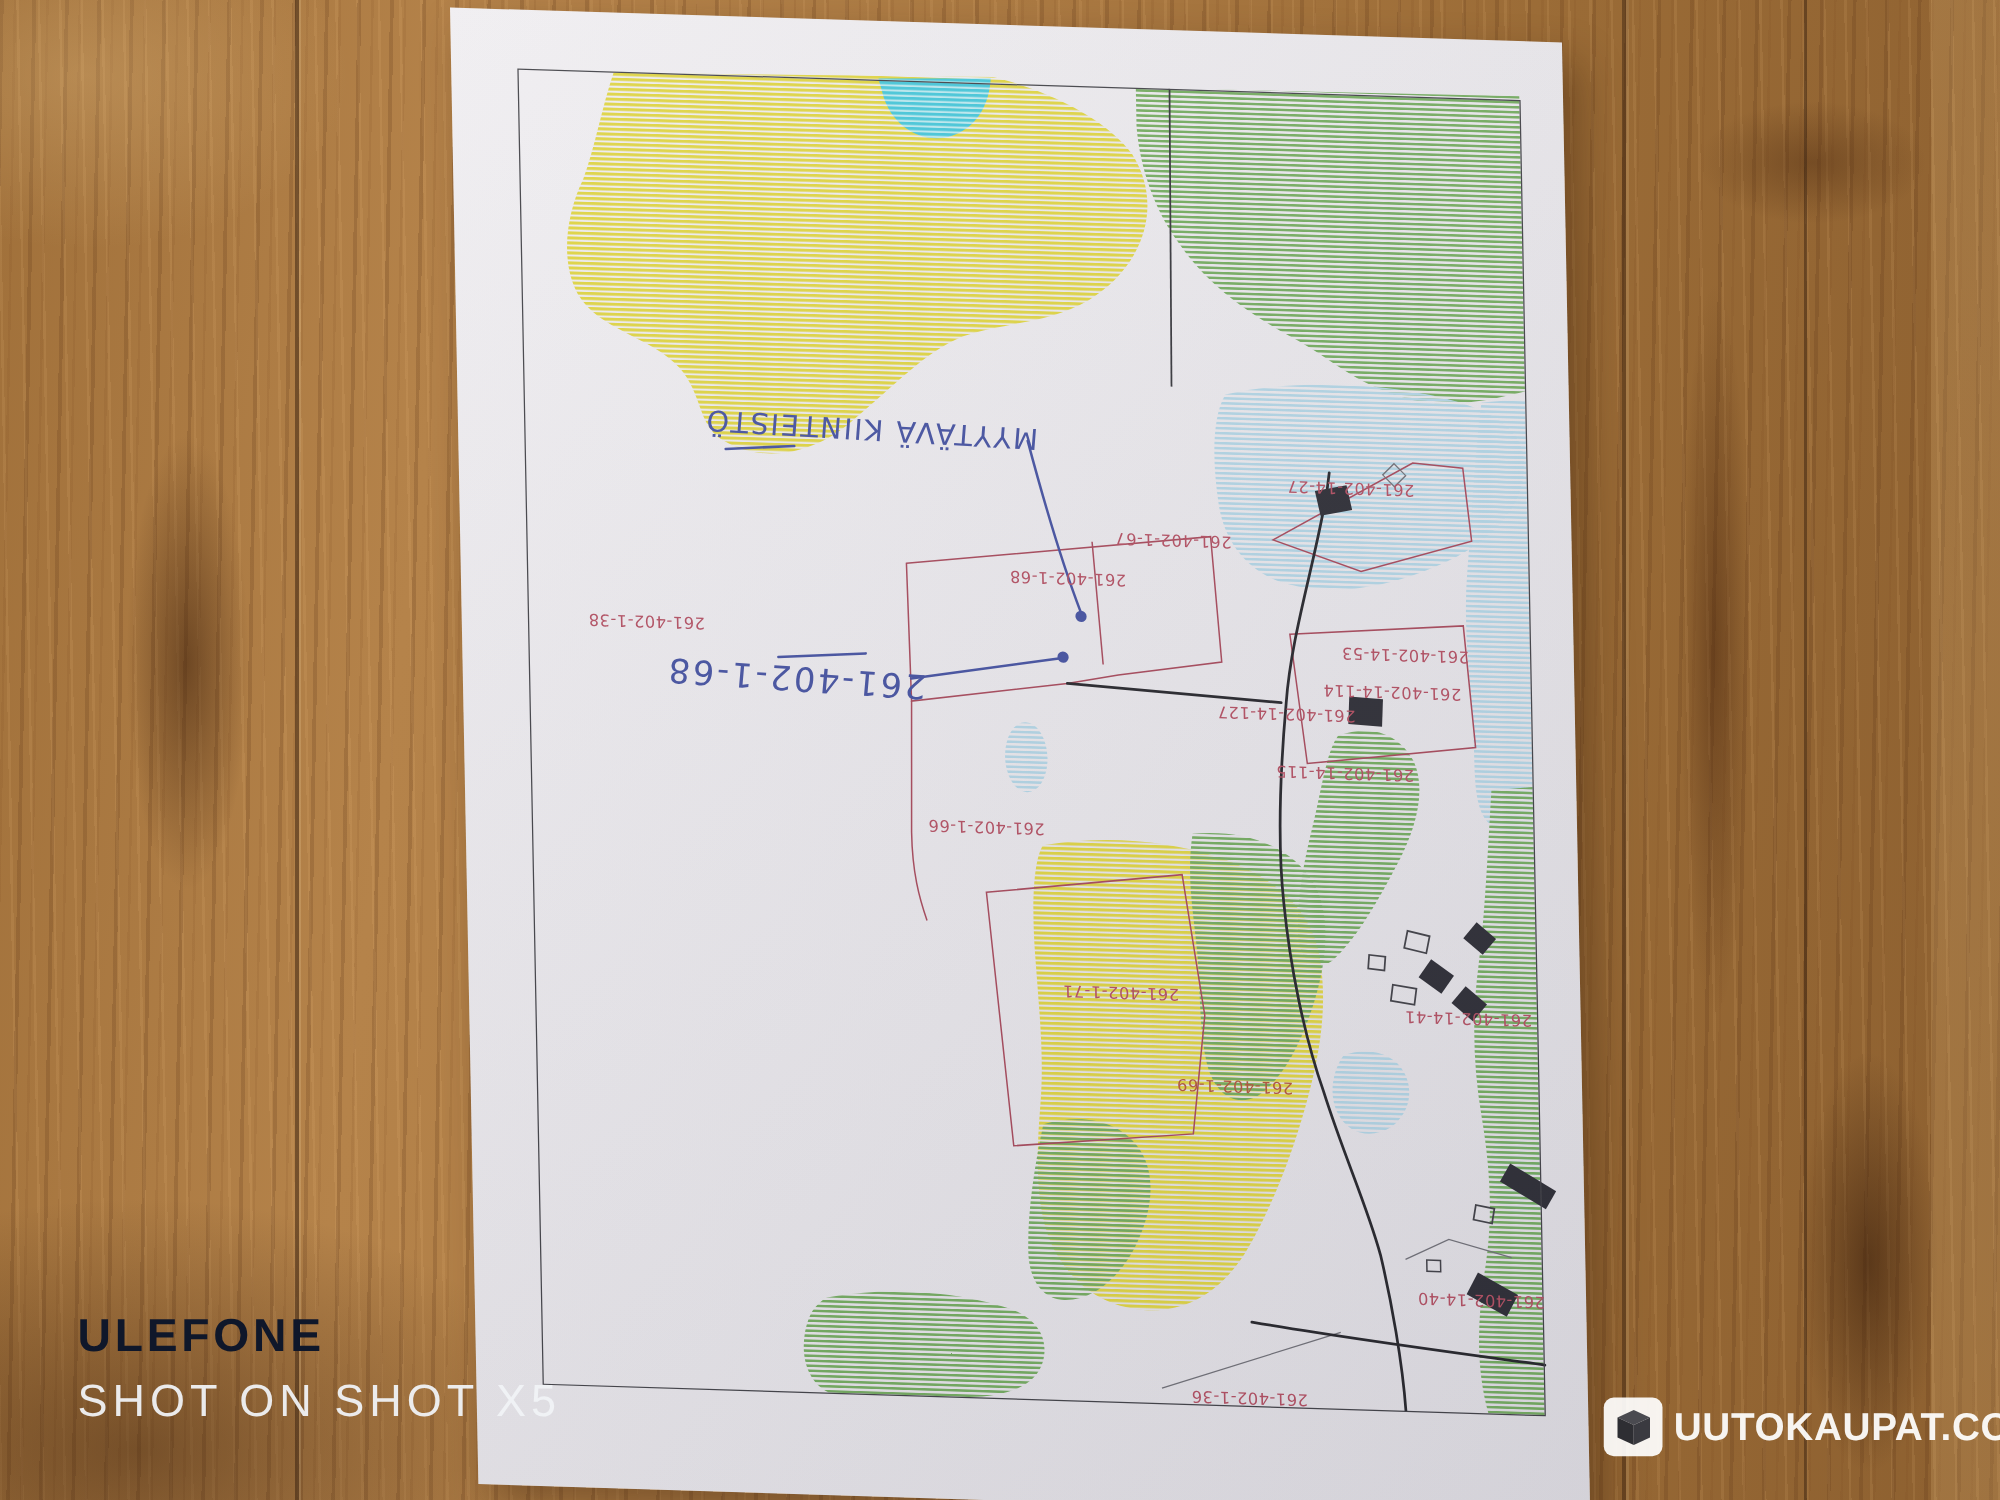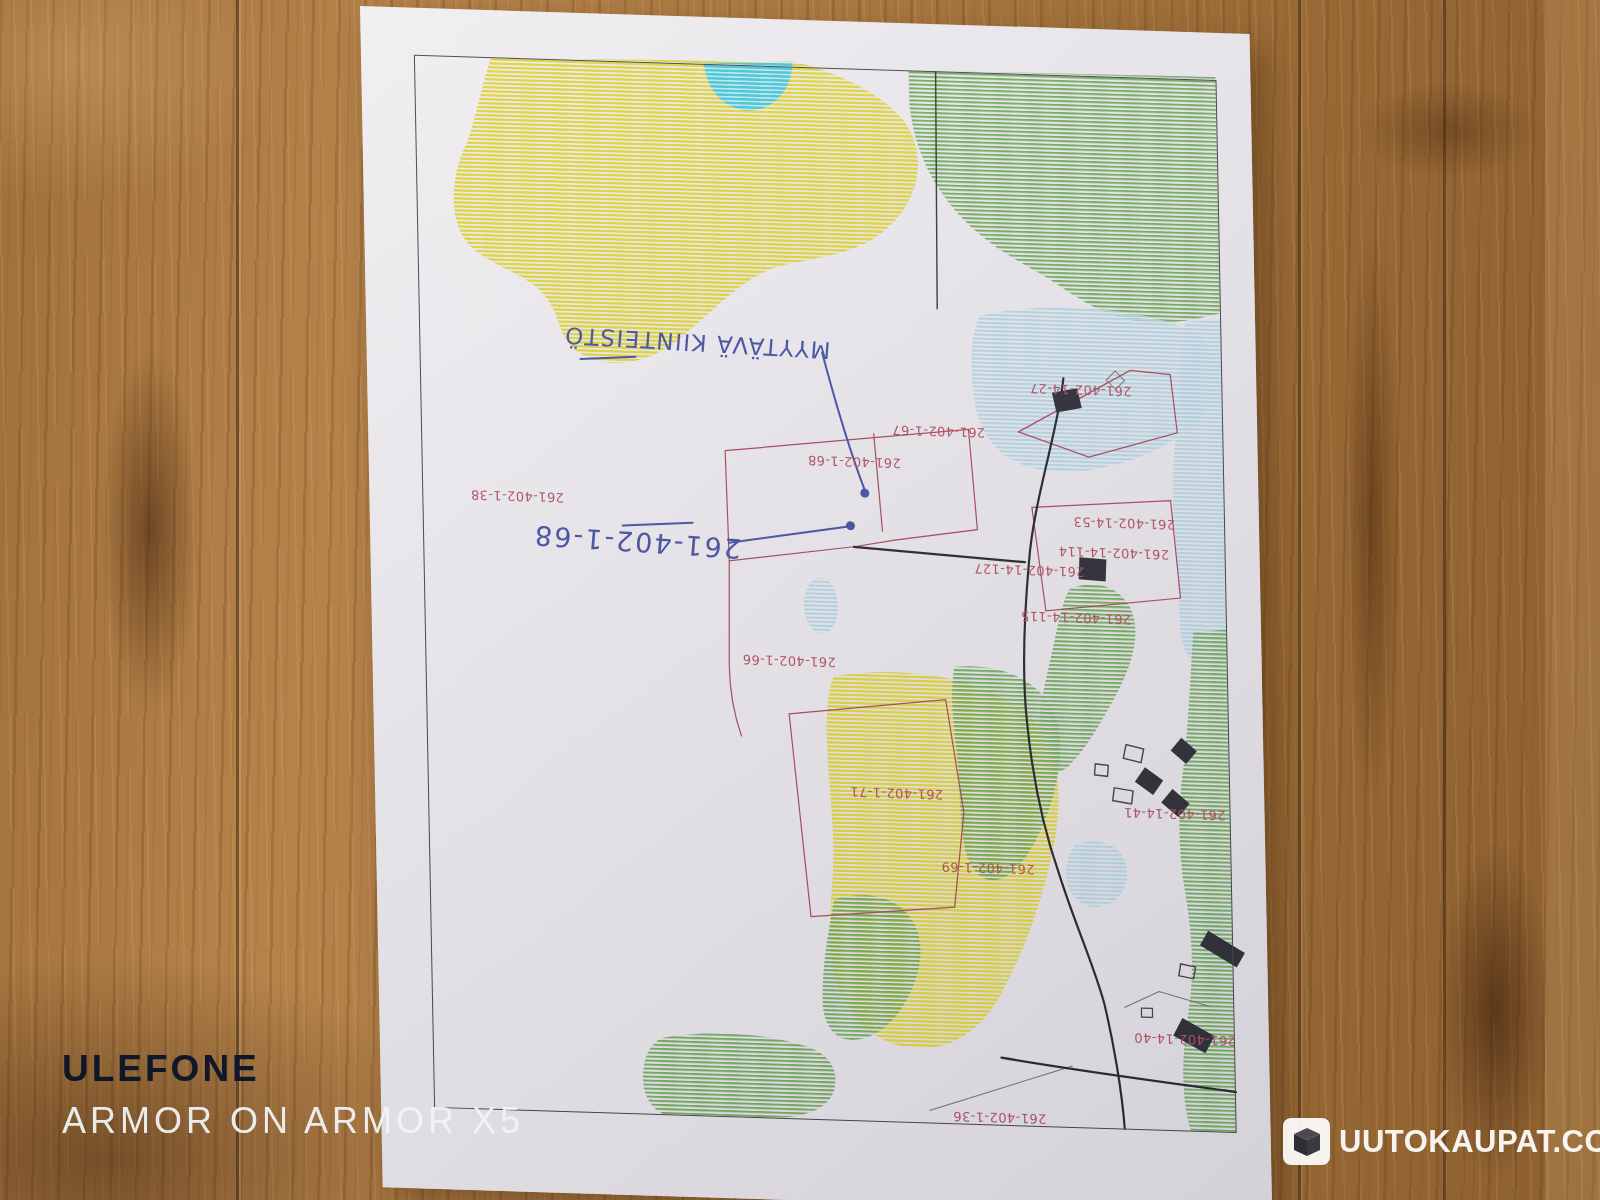--- a/index.html
+++ b/index.html
@@ -187,21 +187,21 @@
   <div class="plabel" style="left:612px;top:842px;color:#b05238">261-402-1-69</div>
   <div class="plabel" style="left:800px;top:782px">261-402-14-41</div>
   <div class="plabel" style="left:806px;top:1007px">261-402-14-40</div>
   <div class="plabel" style="left:619px;top:1091px">261-402-1-36</div>
 
   <div class="hand hand-note" style="left:331px;top:326px">MYYTÄVÄ KIINTEISTÖ</div>
   <div class="hand hand-ref" style="left:267px;top:527px">261-402-1-68</div>
 </div>
 
 <div class="wm-brand">ULEFONE</div>
-<div class="wm-caption">ARMOR ON ARMOR X5</div>
+<div class="wm-caption">SHOT ON SHOT X5</div>
 
 <div class="site-logo">
   <div class="badge">
     <svg width="34" height="34" viewBox="0 0 34 34">
       <polygon points="17,3 30,9 17,15 4,9" fill="#4a4a50"></polygon>
       <polygon points="4,9 17,15 17,31 4,25" fill="#2e2e33"></polygon>
       <polygon points="30,9 17,15 17,31 30,25" fill="#3a3a40"></polygon>
     </svg>
   </div>
   <div class="name">UUTOKAUPAT.COM</div>

